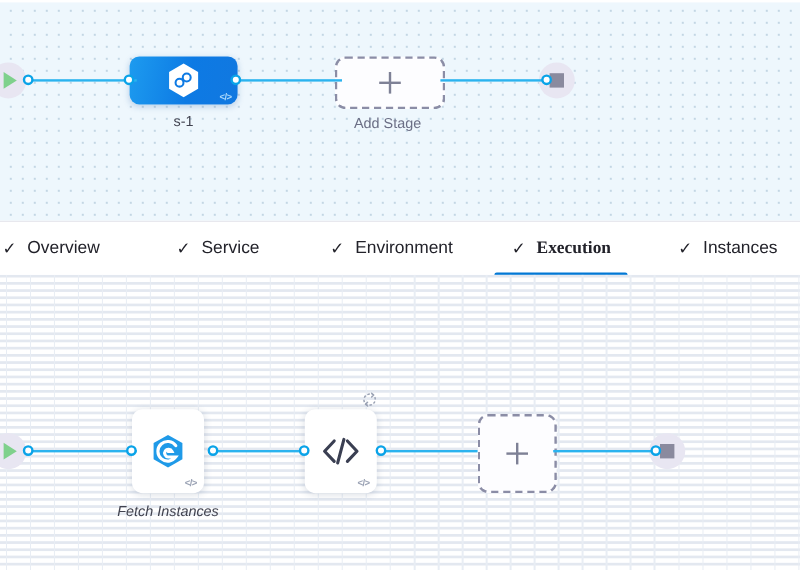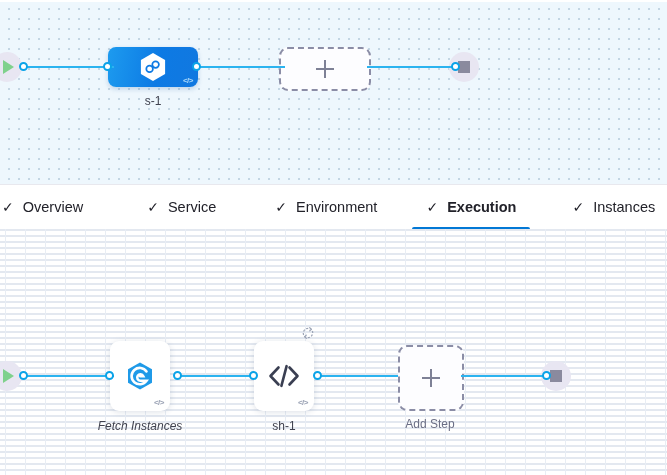--- a/index.html
+++ b/index.html
@@ -37,21 +37,21 @@
     position: relative;
     display: flex; align-items: center; gap: 9px;
     height: 45px;
     color: #22222a;
     font-size: 14.5px;
     cursor: pointer;
     box-sizing: border-box;
     padding: 0 2px;
   }
   .tab .check { font-size: 14px; line-height: 1; color: #22222a; display:inline-block; }
-  .tab.active .label { font-weight: bold; }
+  .tab.active .label { font-weight: bold; font-family: Liberation Serif, serif; }
   .tab.active:after {
     content: ""; position: absolute; left: -12px; right: -12px; bottom: 0;
     height: 3px; background: #0278d5; border-radius: 2px 2px 0 0;
   }
 
   
   .step-canvas {
     position: absolute; left: 0; top: 229px; width: 667px; height: 246px;
     background-color: #ffffff;
     background-image:
@@ -198,20 +198,21 @@
     </div>
     <div class="port" style="left:103px; top:62px;"></div>
     <div class="port" style="left:192px; top:62px;"></div>
     <div class="node-label" style="left:108px; top:94px; width:90px;">s-1</div>
 
     <div class="node" style="left:279px; top:47px;">
       <div class="add-stage-box">
         <div class="plus"></div>
       </div>
     </div>
+    <div class="node-label add" style="left:273px; top:96px; width:100px;">Add Stage</div>
 
     <div class="port" style="left:451px; top:62px;"></div>
     <div class="node" style="left:449px; top:52px;">
       <div class="terminal">
         <div class="stop-sq"></div>
       </div>
     </div>
   </div>
 
   <div class="tabbar">
@@ -278,28 +279,26 @@
             <path d="M12.5 4.5 L4.5 13 L12.5 21.5"></path>
             <path d="M23.5 4.5 L31.5 13 L23.5 21.5"></path>
             <path d="M20.6 3.2 L15.4 22.8"></path>
           </g>
         </svg>
         <span class="code-badge">&lt;/&gt;</span>
       </div>
     </div>
     <div class="port" style="left:249px; top:142px;"></div>
     <div class="port" style="left:313px; top:142px;"></div>
-    <div class="node-label" style="left:234px; top:190px; width:100px;">sh-1</div>
 
     <div class="node" style="left:398px; top:116px;">
       <div class="add-step-box">
         <div class="plus"></div>
       </div>
     </div>
-    <div class="node-label add" style="left:380px; top:188px; width:100px;">Add Step</div>
 
     <div class="port" style="left:542px; top:142px;"></div>
     <div class="node" style="left:541px; top:132px;">
       <div class="terminal">
         <div class="stop-sq"></div>
       </div>
     </div>
   </div>
 
 </div>

